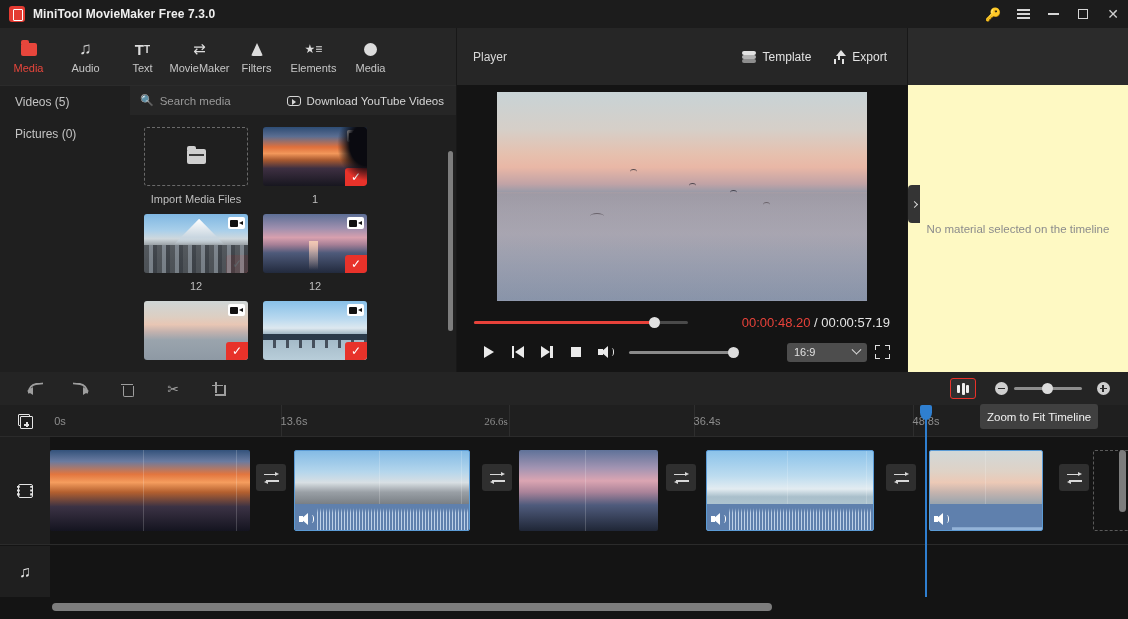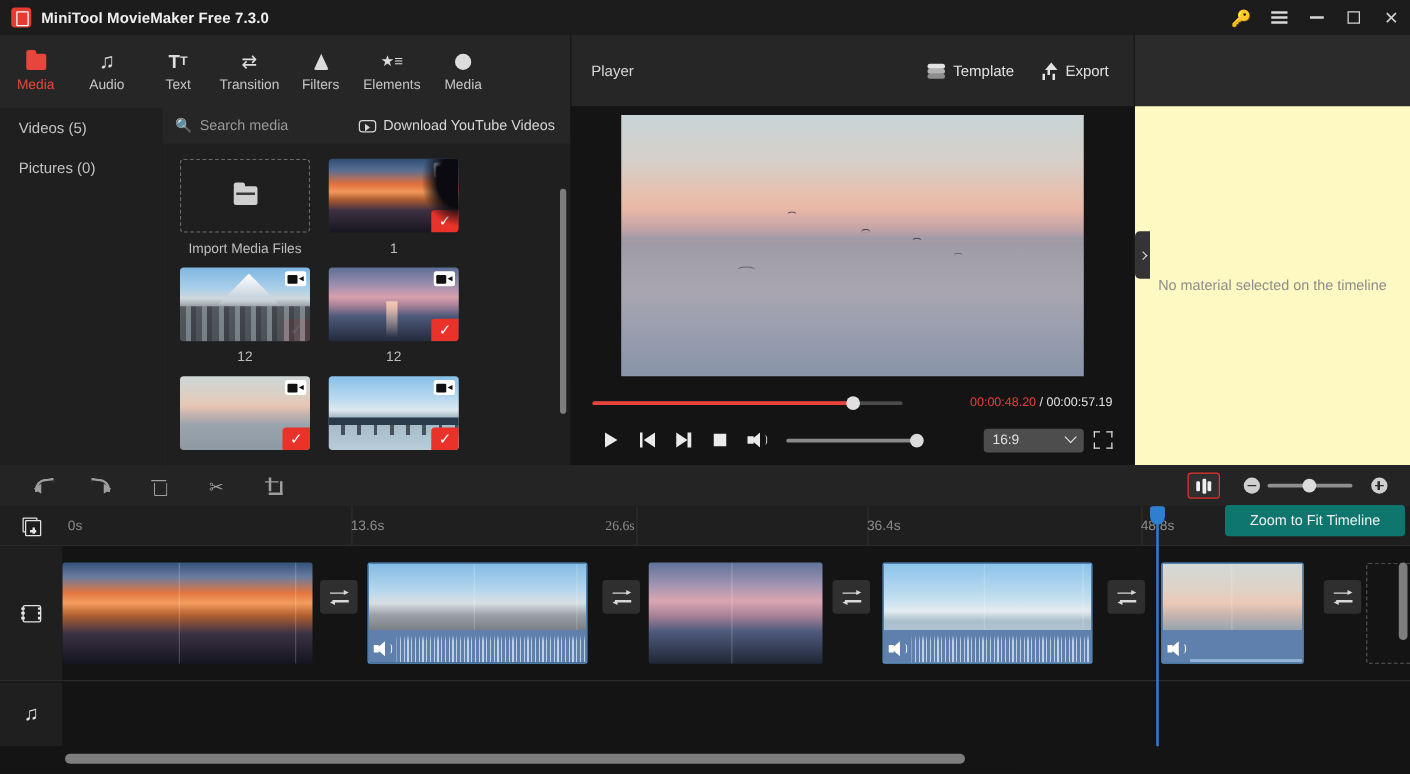--- a/index.html
+++ b/index.html
@@ -96,21 +96,21 @@
   .stage{height:222px;display:flex;align-items:center;justify-content:center;background:#141414;}
   .video{width:370px;height:209px;position:relative;overflow:hidden;
     background:linear-gradient(180deg,#c8d3d6 0%,#d6cfc8 18%,#e6c0ae 30%,#e9b7a6 36%,#c1a3a6 44%,#8e98a8 49%,#9aa1b0 56%,#a8abb8 68%,#9ba3b4 82%,#8e98ac 100%);}
   .video:after{content:"";position:absolute;left:0;top:48%;width:100%;height:52%;background:linear-gradient(180deg,rgba(190,160,160,.35),rgba(120,135,160,.25));}
   .bird{position:absolute;width:7px;height:3px;border-top:1.4px solid rgba(40,40,50,.75);border-radius:50%/100% 100% 0 0;}
   .pl-ctrls{height:65px;padding:0 17px;}
   .seekrow{display:flex;align-items:center;height:30px;gap:12px;}
   .seek{position:relative;flex:1;height:3px;background:#4a4a4a;border-radius:2px;cursor:pointer;}
   .seek .fill{position:absolute;left:0;top:0;height:3px;background:#e8423a;border-radius:2px;}
   .seek .knob{position:absolute;top:-4px;width:11px;height:11px;border-radius:50%;background:#e0e0e0;margin-left:-5px;}
-  .times{font-size:10px;color:#e4e4e4;white-space:nowrap;padding-left:42px;}
+  .times{font-size:13px;color:#e4e4e4;white-space:nowrap;padding-left:42px;}
   .times .cur{color:#e8423a;}
   .btnrow{display:flex;align-items:center;height:30px;gap:0;}
   .pbtn{width:29px;height:26px;display:flex;align-items:center;justify-content:center;cursor:pointer;color:#eaeaea;}
   .ic-play{width:0;height:0;border-left:10px solid #eaeaea;border-top:6px solid transparent;border-bottom:6px solid transparent;}
   .ic-prev{position:relative;width:12px;height:12px;}
   .ic-prev:before{content:"";position:absolute;left:0;top:0;width:2.2px;height:12px;background:#eaeaea;}
   .ic-prev:after{content:"";position:absolute;left:3px;top:0;border-right:9px solid #eaeaea;border-top:6px solid transparent;border-bottom:6px solid transparent;}
   .ic-next{position:relative;width:12px;height:12px;}
   .ic-next:before{content:"";position:absolute;right:0;top:0;width:2.2px;height:12px;background:#eaeaea;}
   .ic-next:after{content:"";position:absolute;right:3px;top:0;border-left:9px solid #eaeaea;border-top:6px solid transparent;border-bottom:6px solid transparent;}
@@ -160,21 +160,21 @@
   .tb-zoomgrp{margin-left:auto;display:flex;align-items:center;gap:0;margin-right:12px;}
   .fitbtn{width:26px;height:21px;border:1.6px solid #e8322a;border-radius:3px;display:flex;align-items:center;justify-content:center;gap:1.5px;cursor:pointer;background:#2f2f2f;}
   .fitbtn span{width:3px;background:#efefef;border-radius:1px;}
   .fitbtn span:nth-child(1){height:8px;} .fitbtn span:nth-child(2){height:12px;} .fitbtn span:nth-child(3){height:8px;}
   .zmbtn{width:26px;height:26px;display:flex;align-items:center;justify-content:center;cursor:pointer;}
   .zcirc{width:13px;height:13px;border-radius:50%;background:#cfcfcf;position:relative;}
   .zcirc:before{content:"";position:absolute;left:3px;top:5.7px;width:7px;height:1.8px;background:#2b2b2b;}
   .zcirc.plus:after{content:"";position:absolute;left:5.6px;top:3px;width:1.8px;height:7px;background:#2b2b2b;}
   .ztrack{position:relative;width:68px;height:3px;background:#8e8e8e;border-radius:2px;}
   .ztrack .zknob{position:absolute;top:-4px;left:28px;width:11px;height:11px;border-radius:50%;background:#dcdcdc;}
-  .tooltip{position:absolute;left:980px;top:404px;height:25px;padding:0 20px;background:#0f766e;border-radius:3px;display:flex;align-items:center;font-size:11.5px;color:#f0f0f0;white-space:nowrap;z-index:40;}
+  .tooltip{position:absolute;left:980px;top:404px;height:25px;padding:0 7px;background:#404040;border-radius:3px;display:flex;align-items:center;font-size:11.5px;color:#f0f0f0;white-space:nowrap;z-index:40;}
 
   
   .ruler{position:absolute;left:0;top:405px;width:1128px;height:32px;background:#1f1f1f;border-bottom:1px solid #2b2b2b;}
   .ruler-head{position:absolute;left:0;top:0;width:50px;height:32px;display:flex;align-items:center;justify-content:center;cursor:pointer;}
   .ic-addtrack{width:15px;height:15px;position:relative;}
   .ic-addtrack:before{content:"";position:absolute;left:0;top:0;width:10px;height:10px;border:1.6px solid #e4e4e4;border-radius:1px;}
   .ic-addtrack:after{content:"";position:absolute;right:0;bottom:0;width:11px;height:11px;border:1.6px solid #e4e4e4;border-radius:1px;background:#1f1f1f;}
   .plusmark{position:absolute;right:3.2px;bottom:3px;width:5px;height:1.6px;background:#e4e4e4;z-index:3;}
   .plusmark2{position:absolute;right:5px;bottom:1.3px;width:1.6px;height:5px;background:#e4e4e4;z-index:3;}
   .tickline{position:absolute;top:0;width:1px;height:32px;background:#2e2e2e;}
@@ -266,21 +266,21 @@
     <div class="rb-item">
       <span class="rb-ic" style="font-size:17px;">♫</span>
       <span class="rb-lb">Audio</span>
     </div>
     <div class="rb-item">
       <span class="rb-ic" style="font-size:15px;font-weight:bold;">T<span style="font-size:10px;">T</span></span>
       <span class="rb-lb">Text</span>
     </div>
     <div class="rb-item">
       <span class="rb-ic" style="font-size:15px;">⇄</span>
-      <span class="rb-lb">Transition</span>
+      <span class="rb-lb">MovieMaker</span>
     </div>
     <div class="rb-item">
       <span class="rb-ic">
           <span class="ic-drop"></span>
         </span>
       <span class="rb-lb">Filters</span>
     </div>
     <div class="rb-item">
       <span class="rb-ic" style="font-size:12px;">★≡</span>
       <span class="rb-lb">Elements</span>

